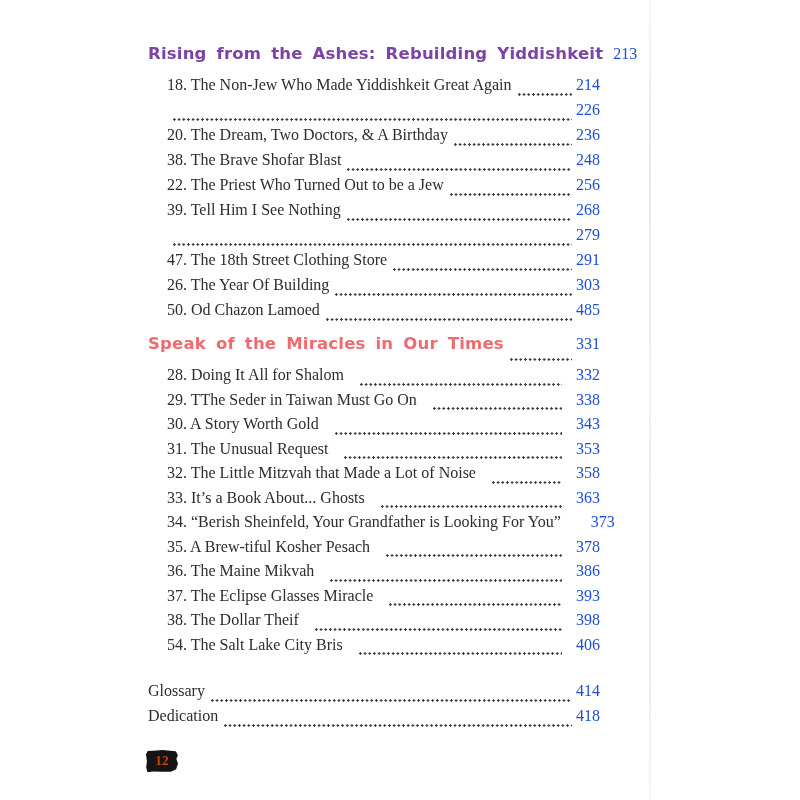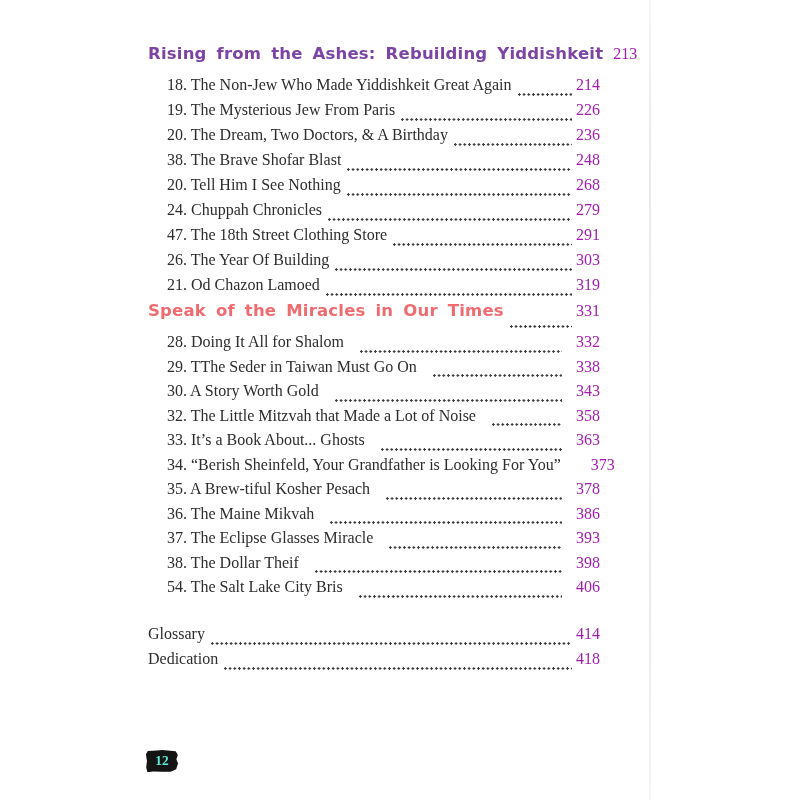--- a/index.html
+++ b/index.html
@@ -56,24 +56,24 @@
     height: 3px;
     align-self: flex-end;
     margin: 0 4px 5px 6px;
     background-image: radial-gradient(circle at 1.3px 1.5px, #3c3c3c 1.05px, rgba(0,0,0,0) 1.35px);
     background-size: 4.7px 3px;
     background-repeat: repeat-x;
     background-position: left bottom;
   }
   .pageno {
     font-size: 16px;
-    color: #a21caf;
+    color: #1d4ed8;
     white-space: nowrap;
   }
-  .section--two { margin-top: 0; }
+  .section--two { margin-top: 8px; }
   .footer-block { margin-top: 22px; text-align: right; }
   .badge {
     position: absolute;
     left: 146px; top: 750px;
     width: 32px; height: 22px;
     display: flex; align-items: center; justify-content: center;
     font-family: "Liberation Serif", serif;
     font-weight: 700;
     font-size: 13.5px;
     clip-path: polygon(0% 18%, 6% 4%, 52% 0%, 93% 6%, 100% 24%, 95% 42%, 100% 62%, 94% 88%, 76% 100%, 22% 97%, 4% 100%, 0% 78%, 3% 50%);
@@ -94,58 +94,61 @@
         <span class="heading" style="color: rgb(123, 68, 165);">Rising from the Ashes: Rebuilding Yiddishkeit</span>
         <span class="leader"></span>
         <span class="pageno">213</span>
       </div>
       <div class="entry indented">
         <span class="entry-label">18. The Non-Jew Who Made Yiddishkeit Great Again</span>
         <span class="leader"></span>
         <span class="pageno">214</span>
       </div>
       <div class="entry indented">
-        <span class="entry-label">19. The Mysterious Jew From Paris</span>
         <span class="leader"></span>
         <span class="pageno">226</span>
       </div>
       <div class="entry indented">
         <span class="entry-label">20. The Dream, Two Doctors, &amp; A Birthday</span>
         <span class="leader"></span>
         <span class="pageno">236</span>
       </div>
       <div class="entry indented">
         <span class="entry-label">38. The Brave Shofar Blast</span>
         <span class="leader"></span>
         <span class="pageno">248</span>
       </div>
       <div class="entry indented">
-        <span class="entry-label">20. Tell Him I See Nothing</span>
+        <span class="entry-label">22. The Priest Who Turned Out to be a Jew</span>
+        <span class="leader"></span>
+        <span class="pageno">256</span>
+      </div>
+      <div class="entry indented">
+        <span class="entry-label">39. Tell Him I See Nothing</span>
         <span class="leader"></span>
         <span class="pageno">268</span>
       </div>
       <div class="entry indented">
-        <span class="entry-label">24. Chuppah Chronicles</span>
         <span class="leader"></span>
         <span class="pageno">279</span>
       </div>
       <div class="entry indented">
         <span class="entry-label">47. The 18th Street Clothing Store</span>
         <span class="leader"></span>
         <span class="pageno">291</span>
       </div>
       <div class="entry indented">
         <span class="entry-label">26. The Year Of Building</span>
         <span class="leader"></span>
         <span class="pageno">303</span>
       </div>
       <div class="entry indented">
-        <span class="entry-label">21. Od Chazon Lamoed</span>
-        <span class="leader"></span>
-        <span class="pageno">319</span>
+        <span class="entry-label">50. Od Chazon Lamoed</span>
+        <span class="leader"></span>
+        <span class="pageno">485</span>
       </div>
     </section>
 
     <section class="section--two">
       <div class="heading-row">
         <span class="heading" style="color: rgb(239, 107, 111);">Speak of the Miracles in Our Times</span>
         <span class="leader"></span>
         <span class="pageno">331</span>
       </div>
       <div class="entry indented">
@@ -157,20 +160,25 @@
         <span class="entry-label">29. TThe Seder in Taiwan Must Go On</span>
         <span class="leader"></span>
         <span class="pageno">338</span>
       </div>
       <div class="entry indented">
         <span class="entry-label">30. A Story Worth Gold</span>
         <span class="leader"></span>
         <span class="pageno">343</span>
       </div>
       <div class="entry indented">
+        <span class="entry-label">31. The Unusual Request</span>
+        <span class="leader"></span>
+        <span class="pageno">353</span>
+      </div>
+      <div class="entry indented">
         <span class="entry-label">32. The Little Mitzvah that Made a Lot of Noise</span>
         <span class="leader"></span>
         <span class="pageno">358</span>
       </div>
       <div class="entry indented">
         <span class="entry-label">33. It’s a Book About... Ghosts</span>
         <span class="leader"></span>
         <span class="pageno">363</span>
       </div>
       <div class="entry indented">
@@ -213,17 +221,17 @@
       </div>
       <div class="entry">
         <span class="entry-label">Dedication</span>
         <span class="leader"></span>
         <span class="pageno">418</span>
       </div>
     </section>
 
   </main>
 
-  <div class="badge" style="color: #5eead4; background-color: rgb(20, 20, 20);">
+  <div class="badge" style="color: #c2410c; background-color: rgb(20, 20, 20);">
     <span>12</span>
   </div>
 
 </div>
 
 </body></html>

